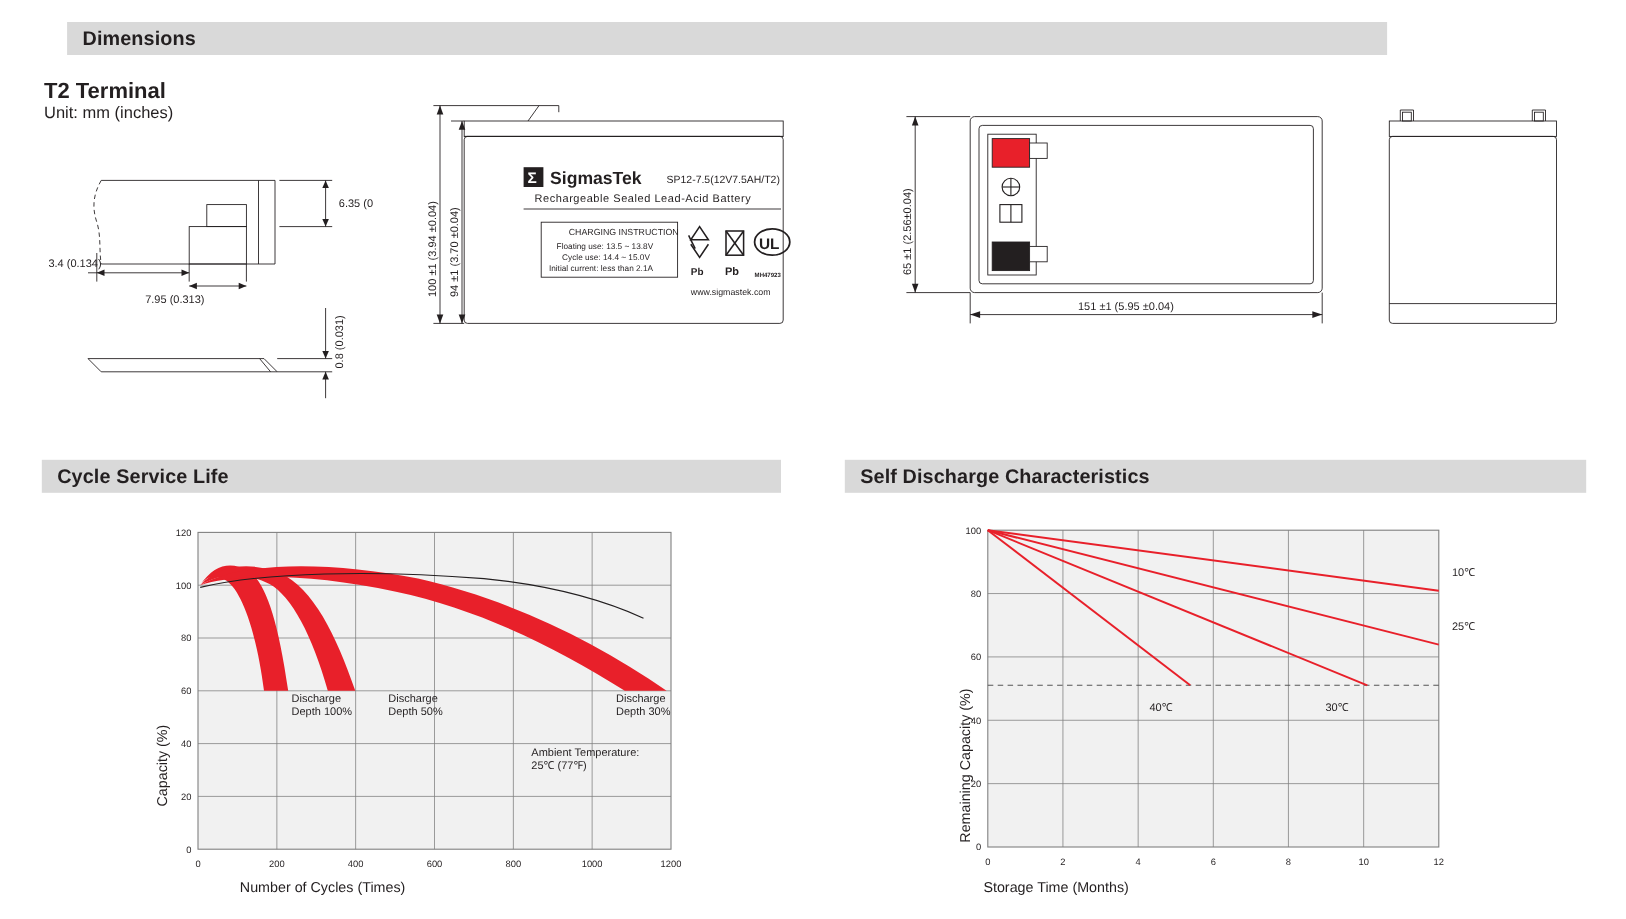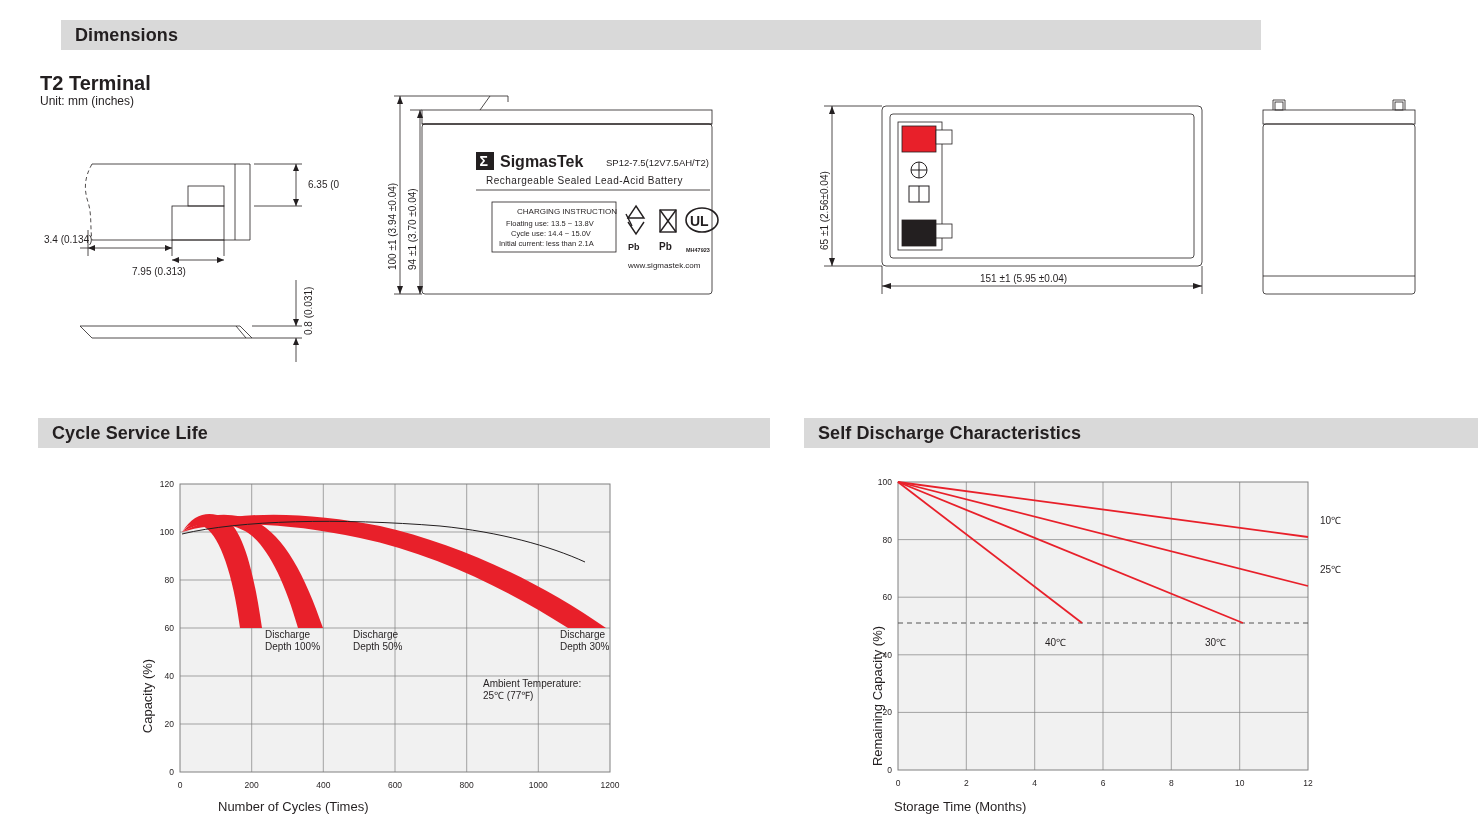--- a/index.html
+++ b/index.html
@@ -20,25 +20,25 @@
     padding-left:14px;
     box-sizing:border-box;
   }
   .section-bar span{
     font-size:18px;
     font-weight:bold;
     color:#231f20;
     letter-spacing:.1px;
   }
   #dim-bar{left:38px;top:20px;width:1200px;margin-left:23px;}
-  #cycle-bar{left:38px;top:418px;width:732px;}
-  #self-bar{left:804px;top:418px;width:674px;}
+  #cycle-bar{left:38px;top:418px;width:672px;}
+  #self-bar{left:768px;top:418px;width:674px;}
 
   .t2-title{position:absolute;left:40px;top:72px;font-size:20px;font-weight:bold;}
-  .t2-unit{position:absolute;left:40px;top:94px;font-size:12px;text-align:right;}
+  .t2-unit{position:absolute;left:40px;top:94px;font-size:15px;text-align:right;}
 
   svg{display:block;}
   .dim-svg{position:absolute;}
 
   text{font-family:"Liberation Sans", sans-serif;fill:#231f20;}
   .lbl{font-size:10px;}
   .axis-num{font-size:8.5px;fill:#231f20;}
   .axis-title{font-size:13px;fill:#231f20;}
   .chart-note{font-size:10px;fill:#231f20;}
   .lineblk{stroke:#231f20;fill:none;}

